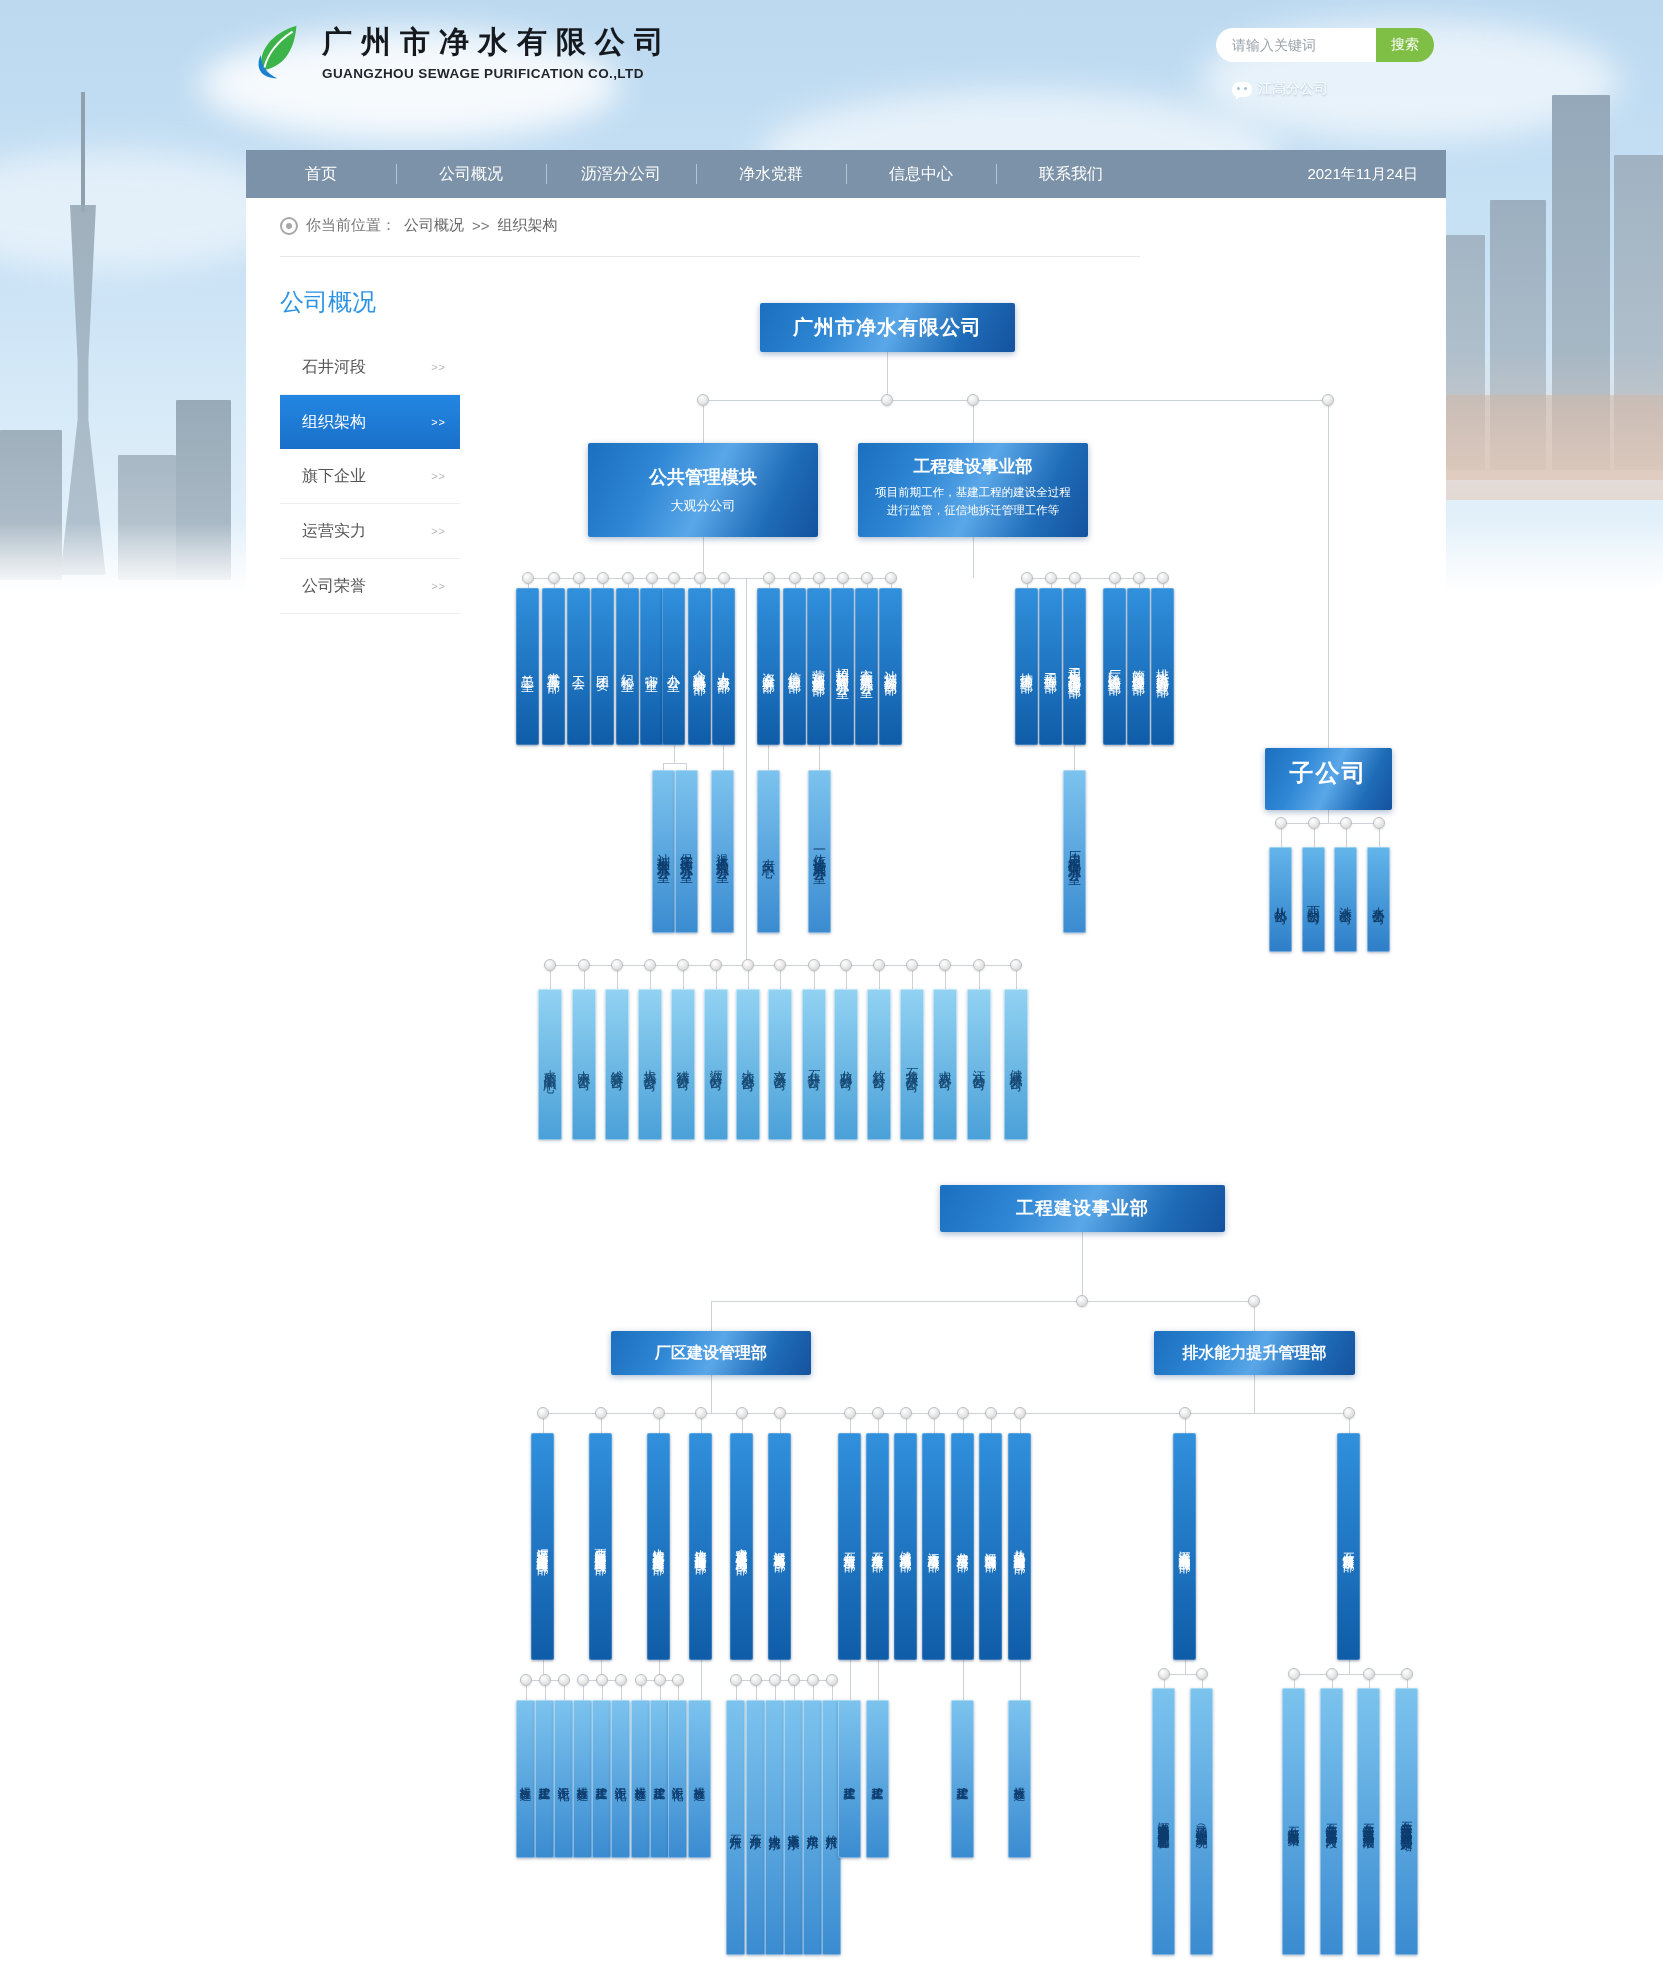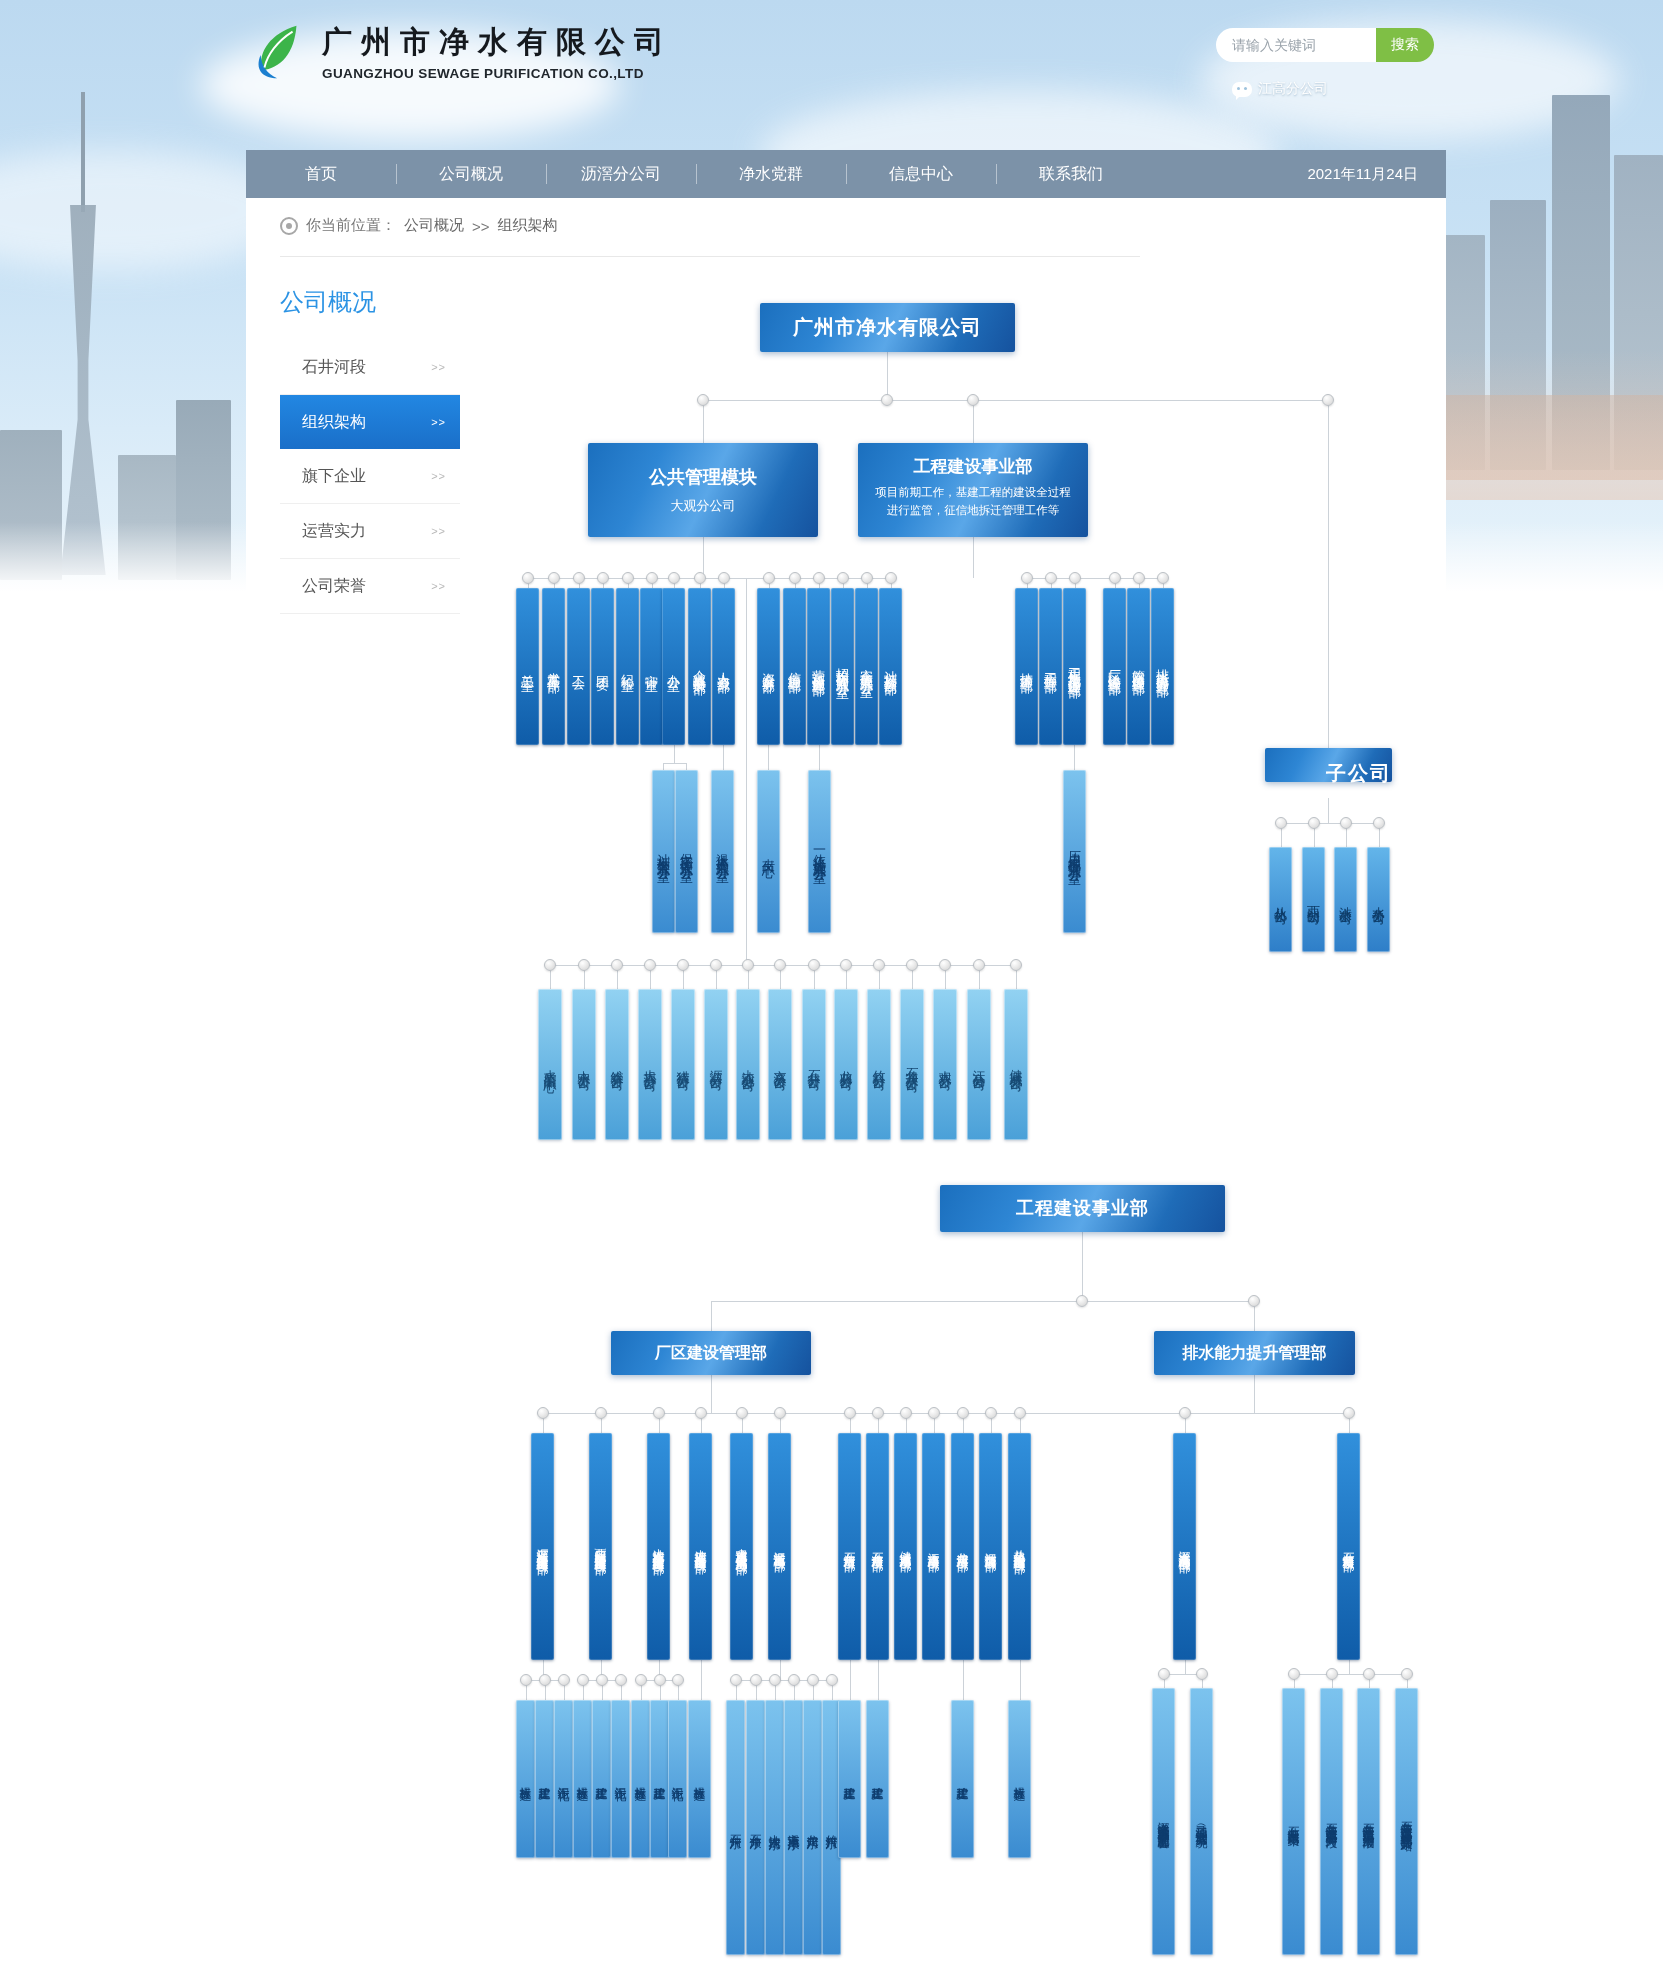--- a/index.html
+++ b/index.html
@@ -41,21 +41,21 @@
 
 .nav{position:absolute;left:0;top:150px;width:1200px;height:48px;background:#7c92a8;}
 .nav-items{display:flex;height:48px;}
 .nav-item{width:150px;text-align:center;line-height:48px;color:#fff;font-size:16px;
 cursor:pointer;position:relative;}
 .nav-item+.nav-item::before{content:'';position:absolute;left:0;top:14px;height:20px;width:1px;
 background:rgba(255,255,255,.45);}
 .nav-date{position:absolute;right:28px;top:0;line-height:48px;color:#fff;font-size:15px;}
 
 .main{position:absolute;left:0;top:198px;width:1200px;height:1780px;background:#fff;}
-.breadcrumb{position:absolute;left:34px;top:18px;display:flex;align-items:flex-end;gap:8px;
+.breadcrumb{position:absolute;left:34px;top:18px;display:flex;align-items:center;gap:8px;
 font-size:15px;color:#777;}
 .pin{width:14px;height:14px;border:2px solid #a7a7a7;border-radius:50%;position:relative;display:inline-block;}
 .pin::after{content:'';position:absolute;left:4px;top:4px;width:6px;height:6px;border-radius:50%;background:#a7a7a7;}
 .bc-link{color:#666;cursor:pointer;}
 .bc-cur{color:#666;}
 .divider{position:absolute;left:34px;top:58px;width:860px;height:1px;background:#e8e8e8;}
 
 .side-title{position:absolute;left:34px;top:88px;font-size:24px;color:#2b93e4;}
 .side-items{position:absolute;left:34px;top:142px;width:180px;}
 .side-item{height:54px;line-height:54px;border-bottom:1px solid #efefef;color:#555;font-size:16px;
@@ -72,21 +72,21 @@
 .bigbox{position:absolute;z-index:2;color:#fff;text-align:center;border-radius:2px;
 background:linear-gradient(115deg,#1b6fbe 0%,#2e86d4 28%,#5aa7e8 52%,#1f6cb8 78%,#15529e 100%);
 box-shadow:0 2px 6px rgba(10,60,120,.35);font-weight:bold;}
 #box-root{left:514px;top:105px;width:255px;height:49px;line-height:49px;font-size:20px;letter-spacing:1px;}
 #box-public{left:342px;top:245px;width:230px;height:94px;}
 #box-eng{left:612px;top:245px;width:230px;height:94px;}
 #box-public .bt{margin-top:22px;font-size:18px;}
 #box-public .bs{margin-top:8px;font-size:13px;font-weight:normal;}
 #box-eng .bt{margin-top:12px;font-size:17px;}
 #box-eng .bs{margin-top:6px;font-size:11.5px;font-weight:normal;line-height:1.55;padding:0 12px;}
-#box-zi{left:1019px;top:550px;width:127px;height:34px;line-height:50px;font-size:20px;letter-spacing:2px;text-align:right;}
+#box-zi{left:1019px;top:550px;width:127px;height:62px;line-height:50px;font-size:24px;letter-spacing:2px;}
 #box-c2{left:694px;top:987px;width:285px;height:47px;line-height:47px;font-size:18px;letter-spacing:1px;}
 #box-c2l{left:365px;top:1133px;width:200px;height:44px;line-height:44px;font-size:16px;}
 #box-c2r{left:908px;top:1133px;width:201px;height:44px;line-height:44px;font-size:16px;}
 
 .vbox{position:absolute;z-index:2;display:flex;align-items:center;justify-content:center;
 border-radius:2px;box-sizing:border-box;overflow:hidden;}
 .vbox span{writing-mode:vertical-rl;text-orientation:upright;line-height:1;
 font-size:13px;letter-spacing:2px;display:block;}
 .vbox.dark{background:linear-gradient(180deg,#3190dc 0%,#0f5ca8 100%);color:#fff;
 box-shadow:0 1px 3px rgba(0,30,70,.4), inset 0 0 0 1px rgba(255,255,255,.18);}

